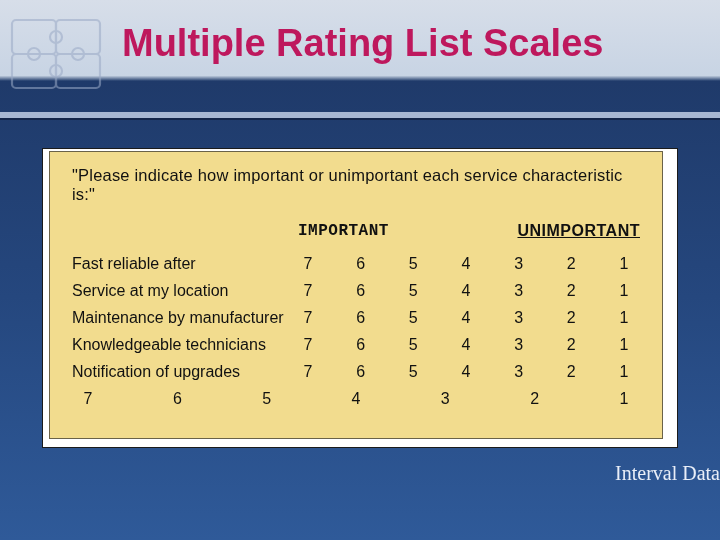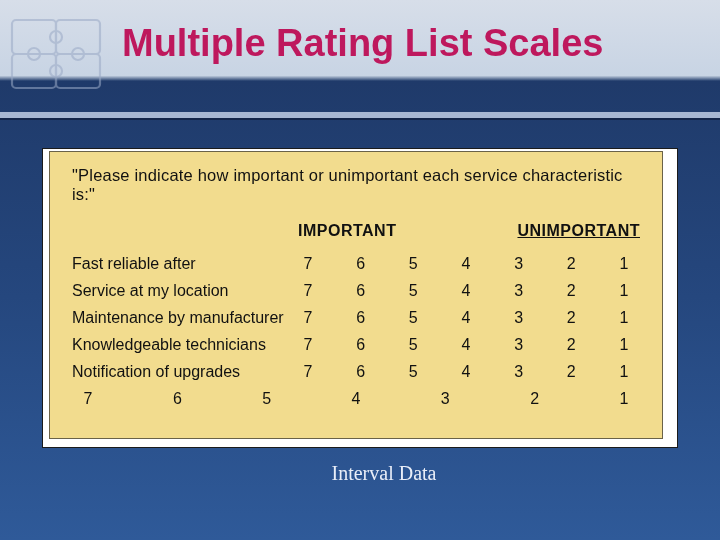--- a/index.html
+++ b/index.html
@@ -67,20 +67,21 @@
     flex: 0 0 220px;
   }
   .header-mid {
     flex: 1;
     font-weight: 700;
     font-size: 16px;
     letter-spacing: 0.5px;
     text-align: left;
     padding-left: 6px;
     color:#111;
+    font-family:Liberation Mono, monospace;
   }
   .header-right {
     flex: 0 0 150px;
     font-weight: 700;
     font-size: 16px;
     text-align: right;
     letter-spacing: 0.5px;
     color:#111;
     text-decoration:underline;
   }
@@ -105,21 +106,21 @@
     padding-right: 6px;
   }
   .ratings span {
     width: 20px;
     text-align: center;
     font-size: 16px;
   }
   .footer {
     position: absolute;
     top: 462px; left: 0; right: 0;
-    text-align: center;
+    text-align: right;
     padding-left: 48px;
   }
   .footer-text {
     font-family: Georgia, 'Times New Roman', serif;
     font-size: 20px;
     color: #e9eef8;
   }
 </style>
 </head>
 <body>

